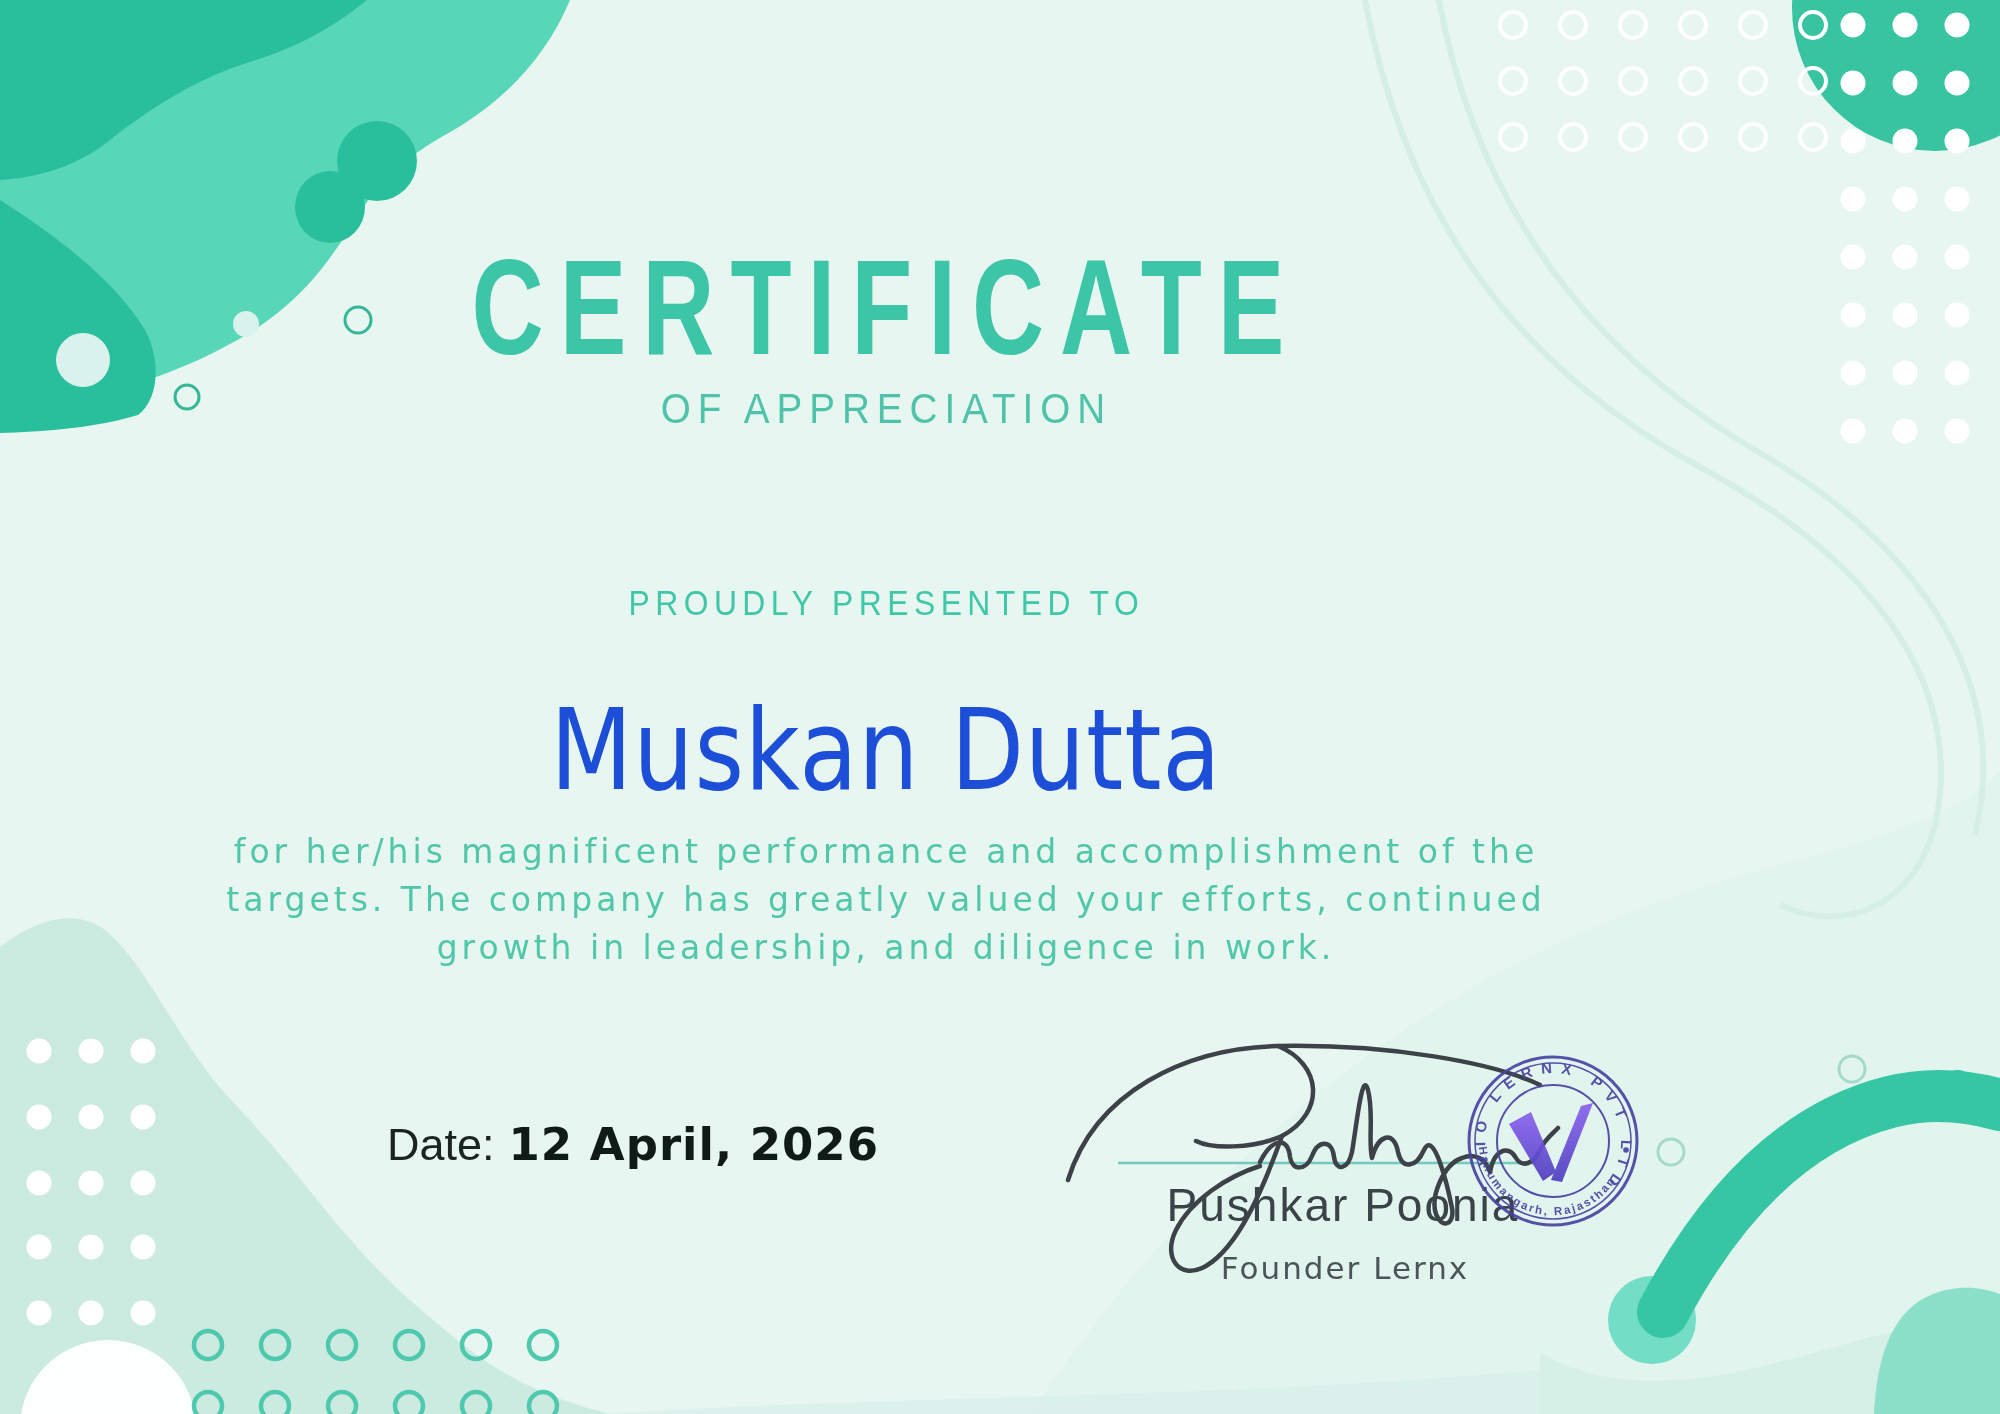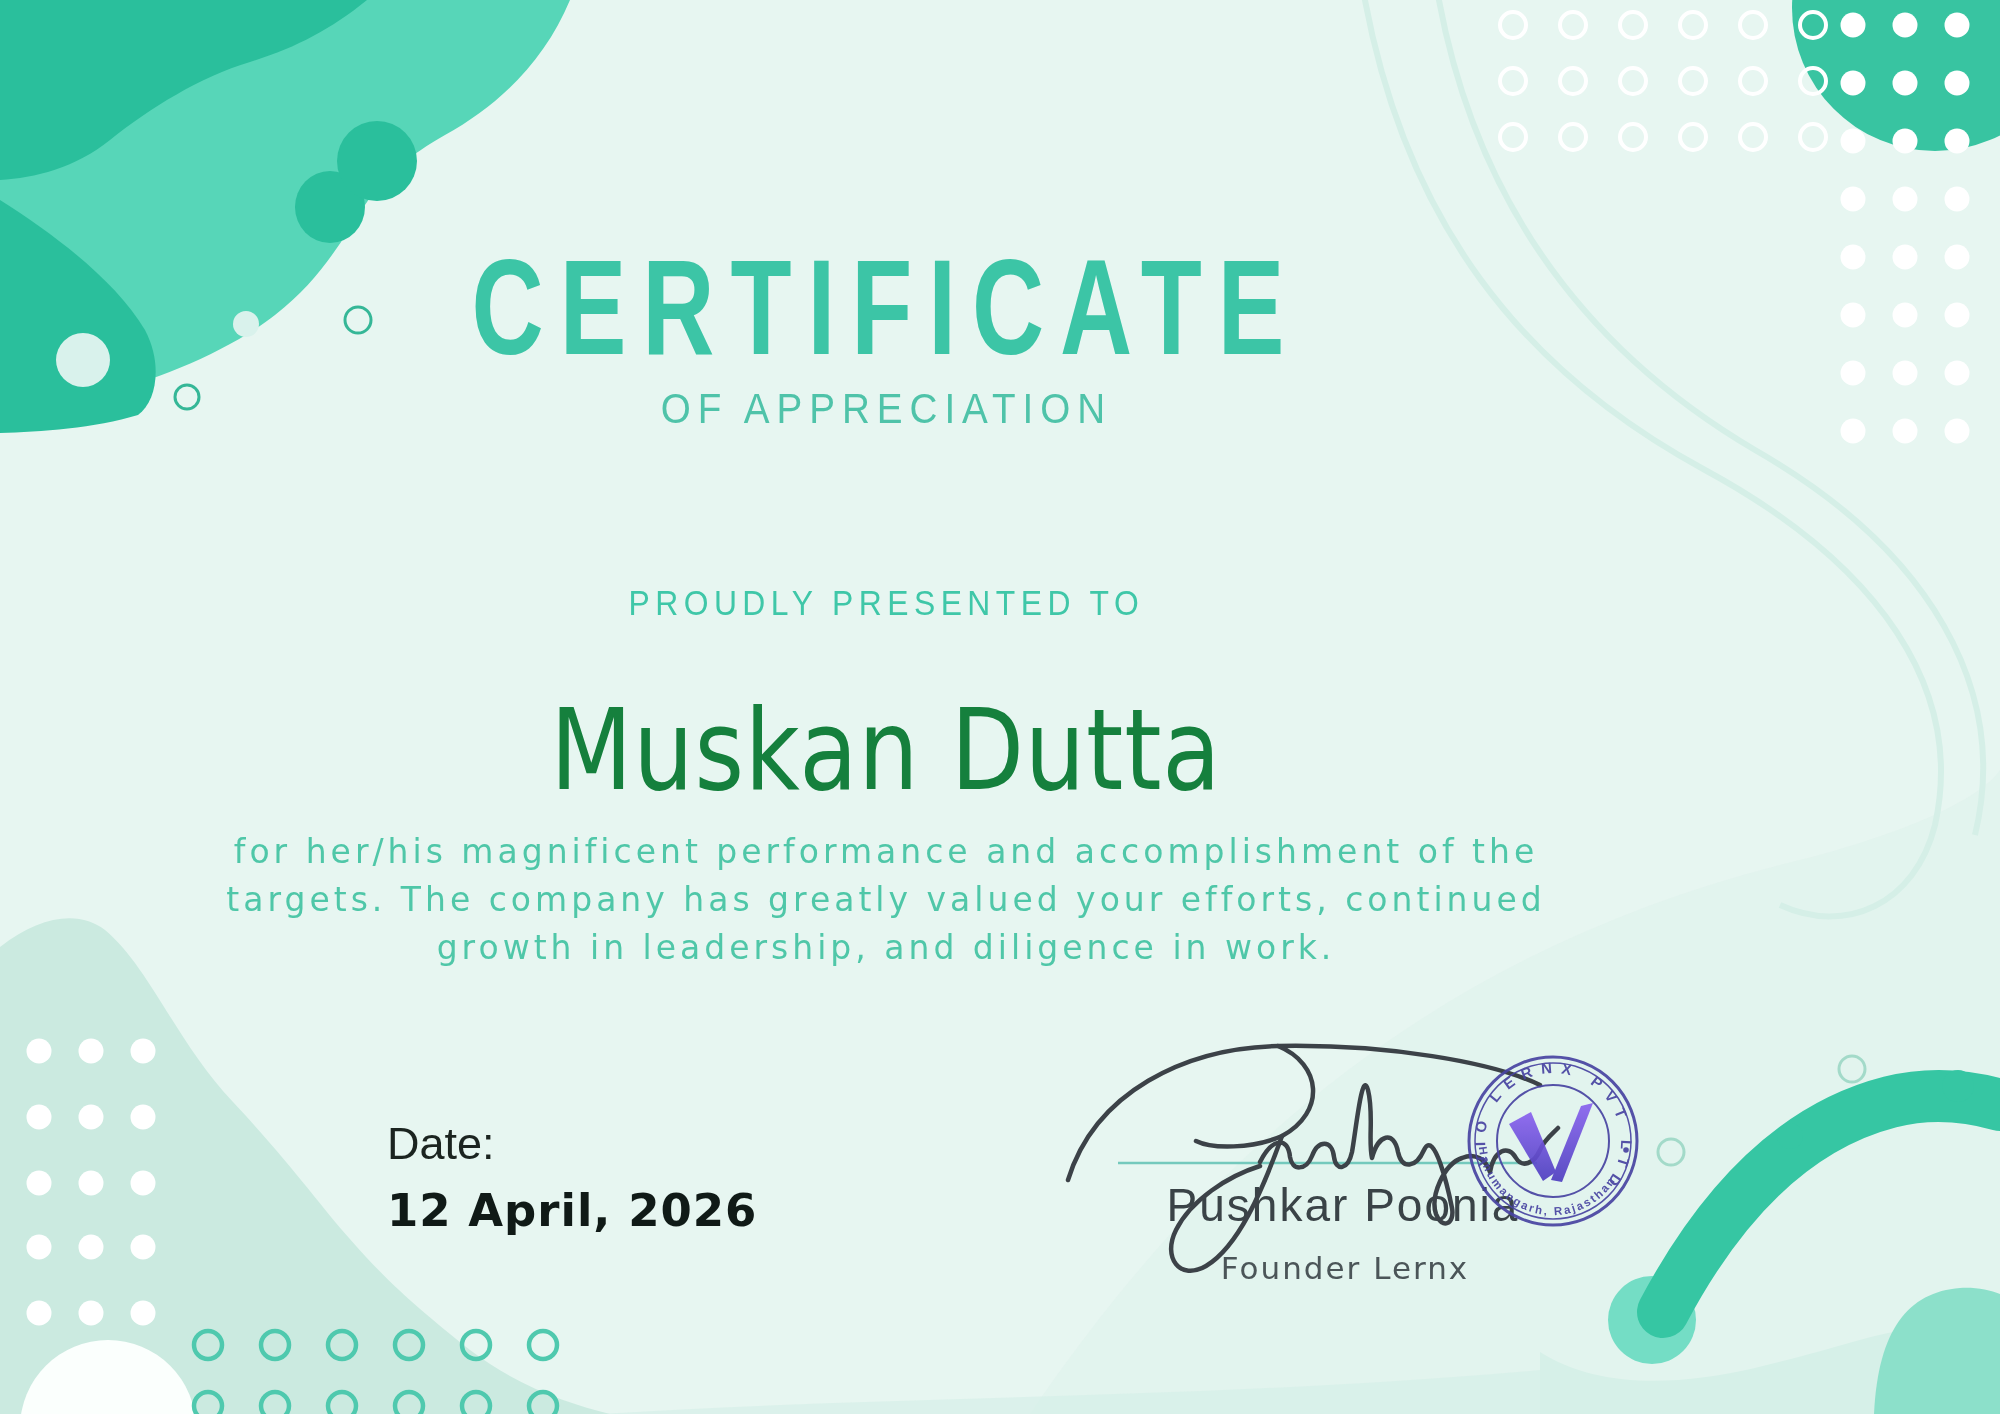--- a/index.html
+++ b/index.html
@@ -10,24 +10,24 @@
   .text-layer{position:absolute;inset:0;z-index:1;}
   .sig-layer{z-index:2;}
   .center-line{position:absolute;left:0;width:1772px;text-align:center;white-space:nowrap;}
   .squeeze{display:inline-block;transform-origin:50% 50%;}
   .title{top:240px;font-size:135px;font-weight:700;color:#3cc5a6;letter-spacing:.16em;line-height:1;}
   .title .squeeze{transform:scaleX(.74);}
   .subtitle{top:388px;font-size:42px;font-weight:400;color:#4fc3a9;letter-spacing:.18em;line-height:1;}
   .subtitle .squeeze{transform:scaleX(.92);}
   .presented{top:585px;font-size:35px;font-weight:400;color:#3fc7a8;letter-spacing:6px;line-height:1;}
   .presented .squeeze{transform:scaleX(.91);}
-  .name{top:694px;font-size:112px;font-weight:400;color:#15803d;letter-spacing:1px;line-height:1;font-family:"DejaVu Sans",sans-serif;}
+  .name{top:694px;font-size:112px;font-weight:400;color:#1d4ed8;letter-spacing:1px;line-height:1;font-family:"DejaVu Sans",sans-serif;}
   .name .squeeze{transform:scaleX(.85);}
   .body-text{top:828px;font-size:33px;line-height:48px;color:#4fc7a8;letter-spacing:4px;font-family:"DejaVu Sans",sans-serif;}
-  .date-line{position:absolute;left:387px;top:1118px;display:flex;align-items:baseline;gap:14px;white-space:nowrap;flex-direction:column;}
+  .date-line{position:absolute;left:387px;top:1118px;display:flex;align-items:baseline;gap:14px;white-space:nowrap;}
   .date-label{font-size:45px;color:#1b2420;}
   .date-value{font-size:45px;font-weight:700;color:#101a17;font-family:"DejaVu Sans",sans-serif;letter-spacing:1px;}
   .signer-name{position:absolute;left:1143px;width:400px;top:1178px;text-align:center;font-size:46px;letter-spacing:2px;color:#3a4347;white-space:nowrap;}
   .signer-title{position:absolute;left:1145px;width:400px;top:1250px;text-align:center;font-size:31px;letter-spacing:2px;color:#4b5558;font-family:"DejaVu Sans",sans-serif;white-space:nowrap;}
   .stamp-text{font-family:"Liberation Sans",sans-serif;font-weight:700;fill:#4844a2;}
 </style>
 </head>
 <body>
 
 <div class="certificate">

